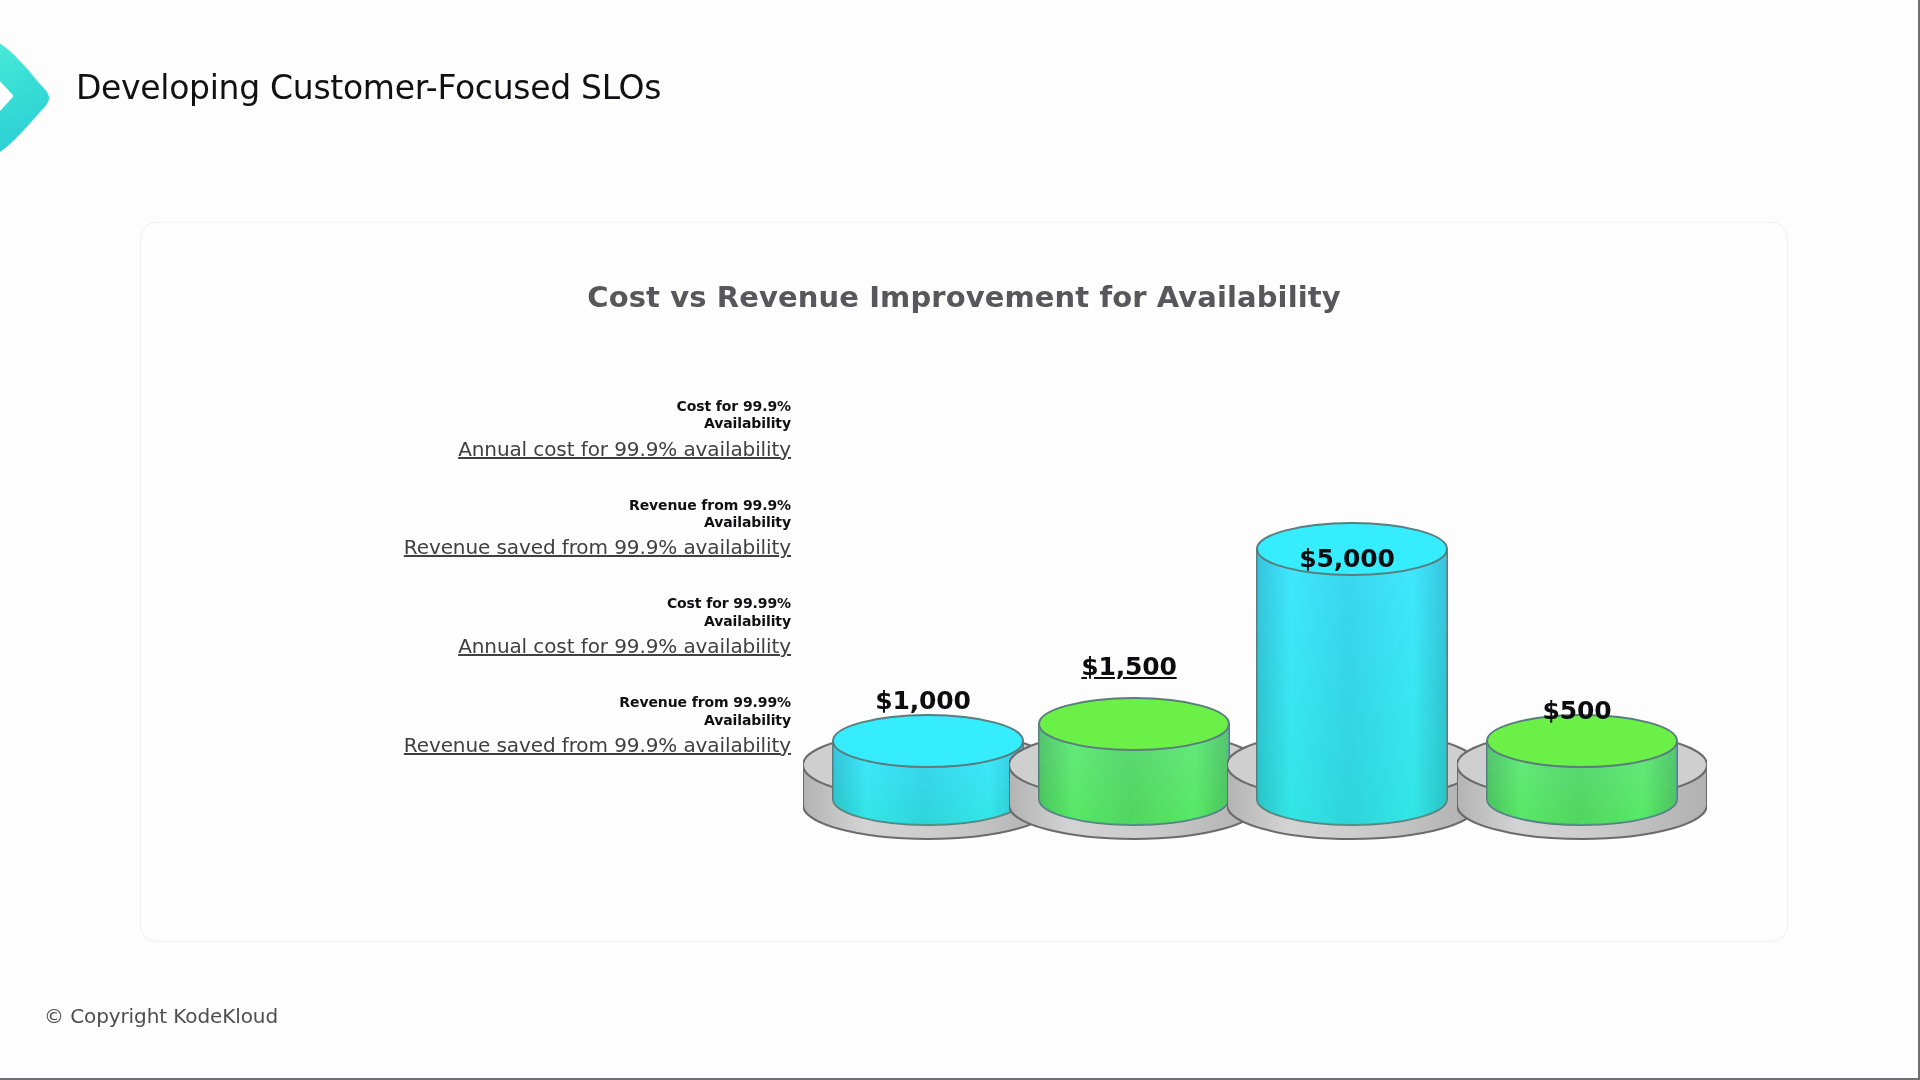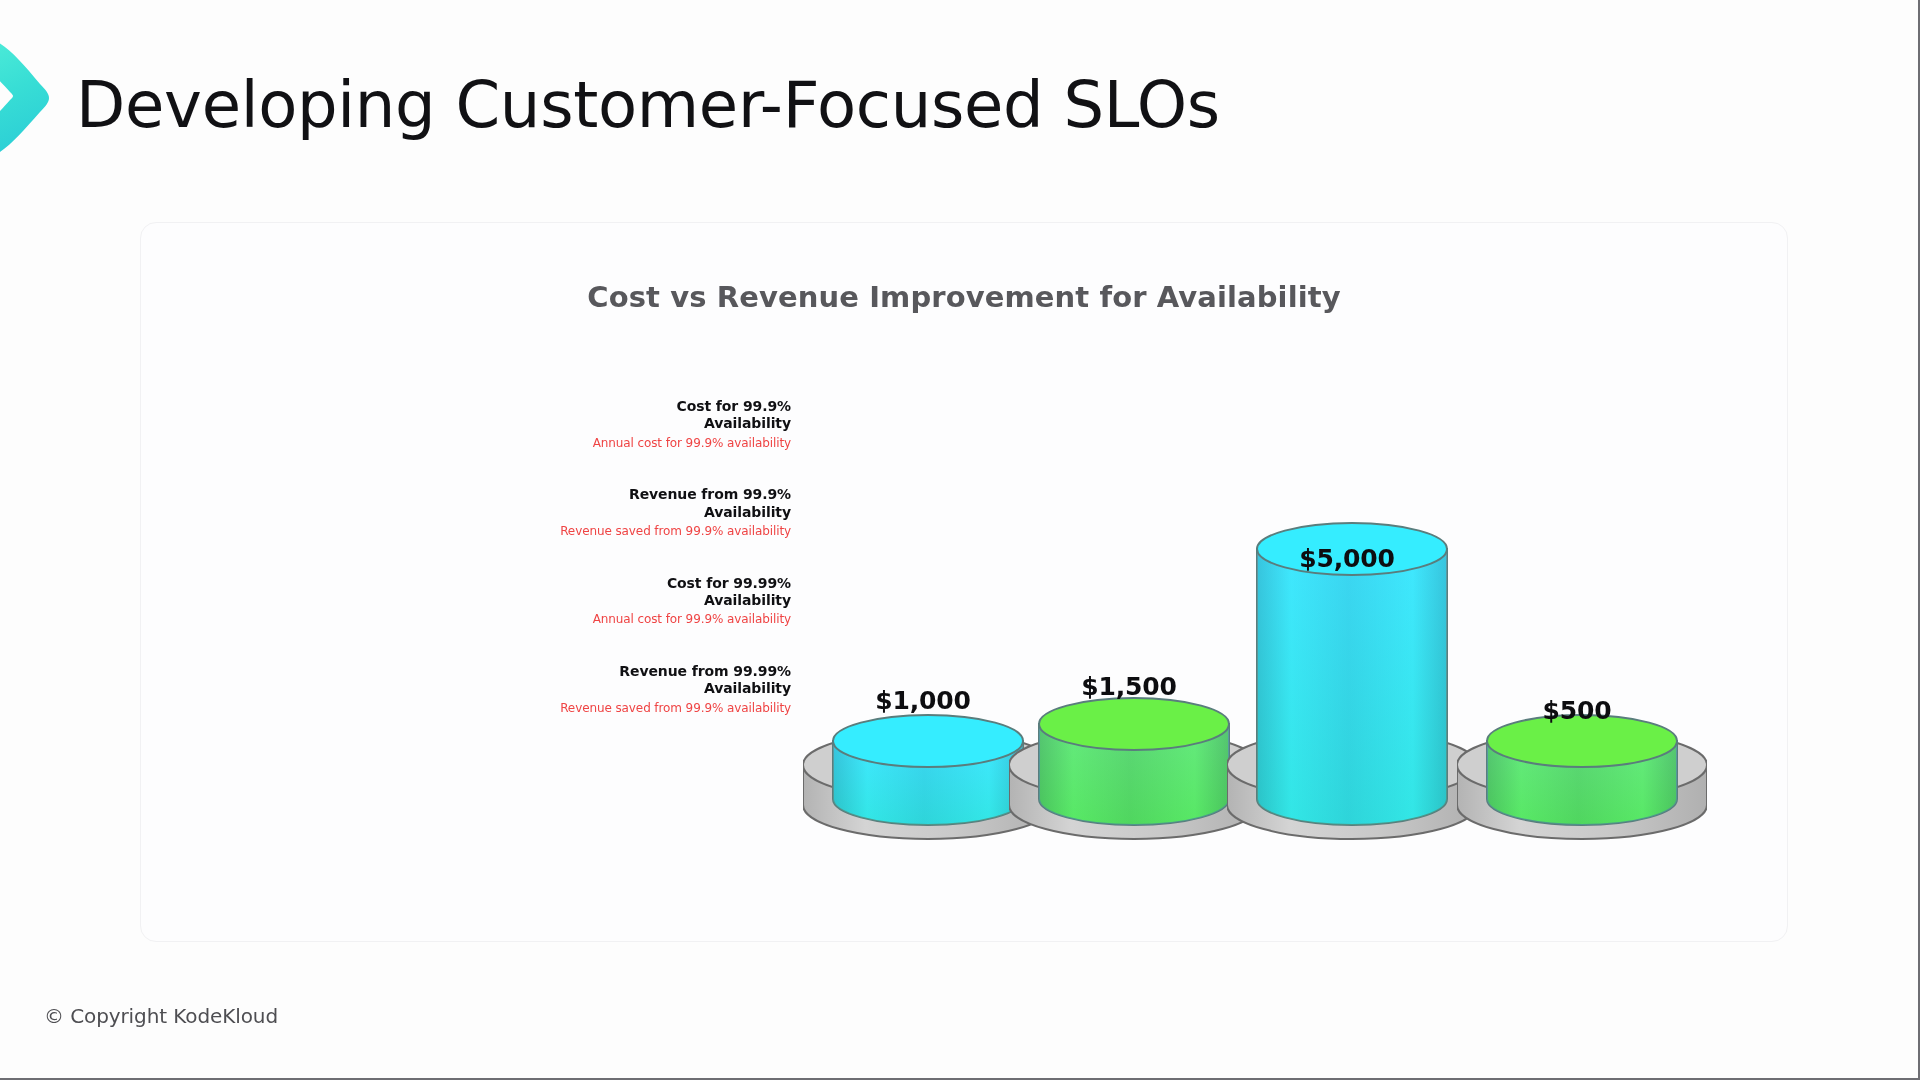--- a/index.html
+++ b/index.html
@@ -35,21 +35,21 @@
     width: 110px;
     height: 160px;
     pointer-events: none;
   }
 
   
   #page-title {
     position: absolute;
     left: 76px;
     top: 68px;
-    font-size: 64px;
+    font-size: 33px;
     font-weight: 400;
     letter-spacing: -0.3px;
     color: #111114;
     white-space: nowrap;
     font-family: "DejaVu Sans", "Liberation Sans", sans-serif;
   }
 
   
   #chart-card {
     position: absolute;
@@ -88,26 +88,27 @@
 
   .legend-title {
     font-size: 14px;
     font-weight: 700;
     color: #101013;
     line-height: 1.24;
     letter-spacing: -0.1px;
   }
 
   .legend-sub {
-    font-size: 12px;
+    font-size: 20px;
     font-weight: 400;
-    color: #ef4444;
+    color: #404040;
     line-height: 1.3;
     margin-top: 3px;
     letter-spacing: -0.1px;
+    text-decoration: underline;
   }
 
   
   #plot {
     position: absolute;
     left: 650px;
     top: 150px;
     right: 30px;
     bottom: 20px;
   }
@@ -240,21 +241,21 @@
       <path d="M 30 36 L 30 94
                A 95 26 0 0 0 220 94
                L 220 36 Z" fill="url(#cg0v)" stroke="none"></path>
 
       <ellipse cx="125" cy="36" rx="95" ry="26" fill="#35edff" stroke="#5a7d7d" stroke-width="2"></ellipse>
     </svg>
           </div>
       </div>
 
       <div class="bar-slot" style="left:218px;">
-        <div class="bar-value" style="bottom:202px;">$1,500</div>
+        <div class="bar-value" style="bottom:222px;text-decoration:underline;">$1,500</div>
         <div class="cyl-holder">
     <svg class="cyl-svg" width="250" height="215" viewBox="0 0 250 215">
       <defs>
         <linearGradient id="cg1" x1="0" y1="0" x2="1" y2="0">
           <stop offset="0%" stop-color="#54bc37"></stop>
           <stop offset="18%" stop-color="#6af047"></stop>
           <stop offset="48%" stop-color="#5fd63f"></stop>
           <stop offset="82%" stop-color="#6af047"></stop>
           <stop offset="100%" stop-color="#54bc37"></stop>
         </linearGradient>

